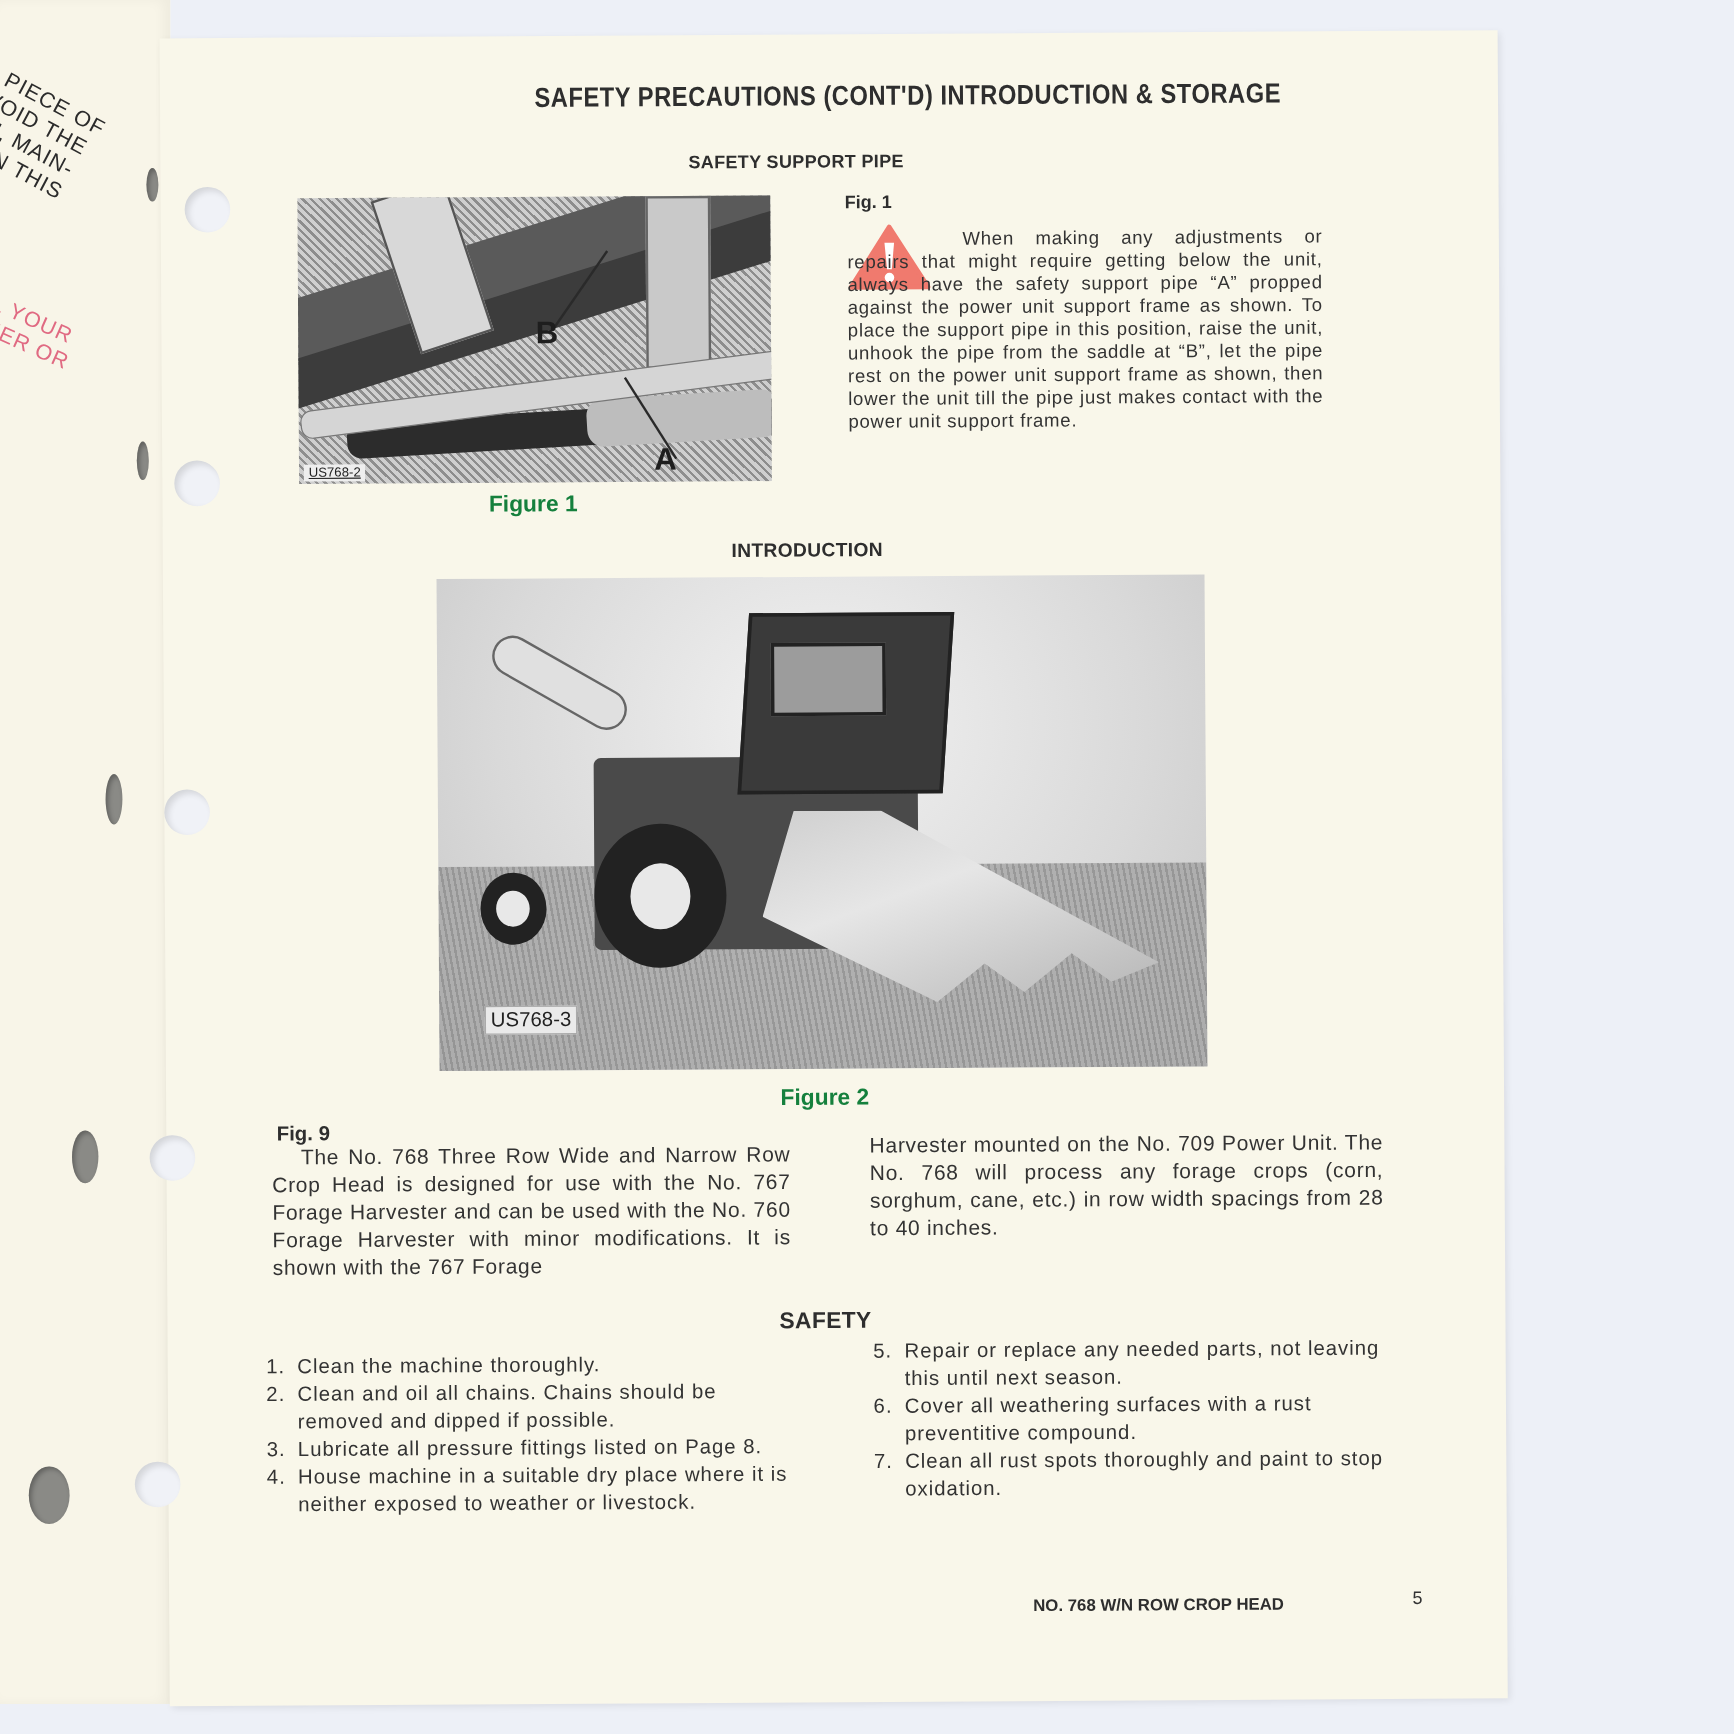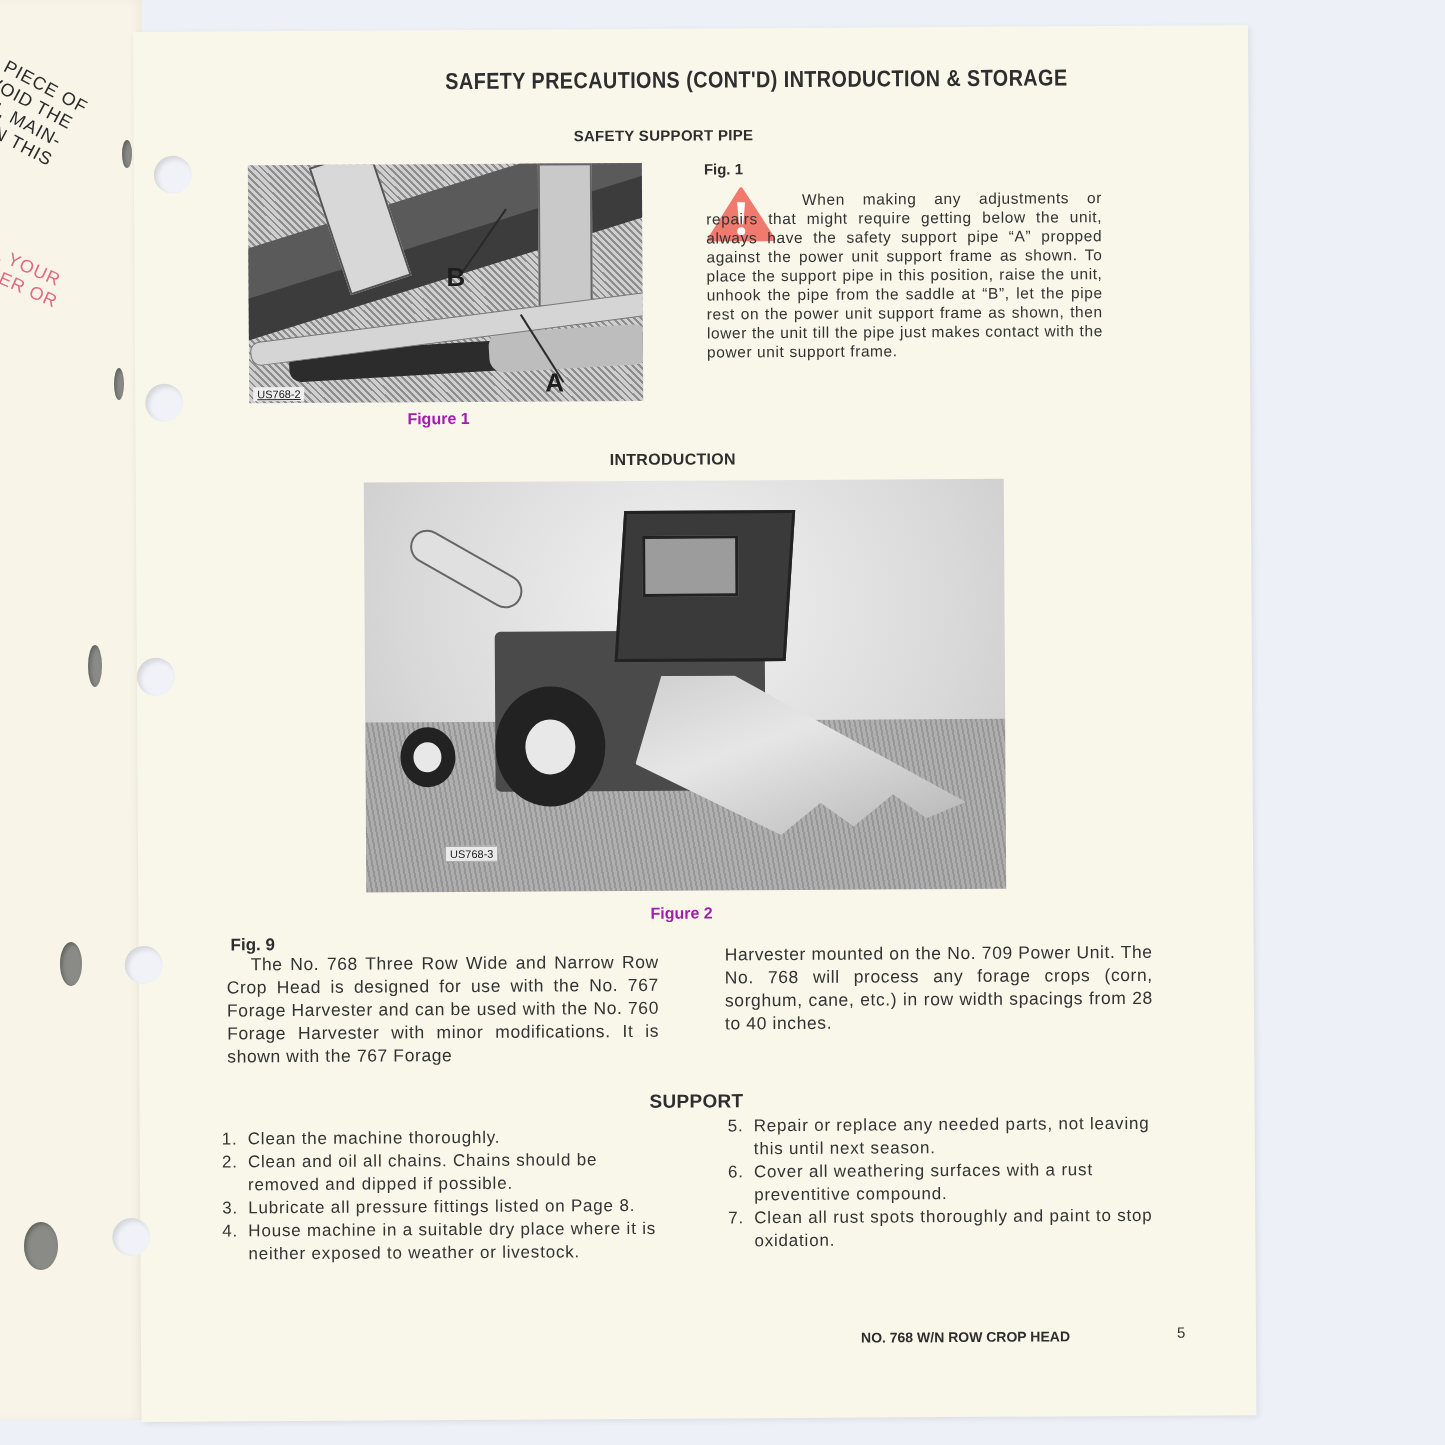--- a/index.html
+++ b/index.html
@@ -54,21 +54,21 @@
   .photo1 .band1 { position:absolute; left:-20px; top:20px; width:460px; height:50px; background:#5a5a5a; transform:rotate(-17deg); }
   .photo1 .band2 { position:absolute; left:-20px; top:70px; width:460px; height:40px; background:#3c3c3c; transform:rotate(-17deg); }
   .photo1 .bracket { position:absolute; left:80px; top:-10px; width:60px; height:130px; background:#d8d8d8; transform:rotate(-18deg); border:2px solid #555; }
   .photo1 .post { position:absolute; left:290px; top:0; width:50px; height:140px; background:#c9c9c9; border:2px solid #666; }
   .photo1 .pipeA { position:absolute; left:0px; top:152px; width:420px; height:22px; background:#d5d5d5; transform:rotate(-7deg); border:1px solid #777; border-radius:10px; }
   .photo1 .tube { position:absolute; left:40px; top:178px; width:370px; height:30px; background:#2c2c2c; border-radius:12px; transform:rotate(-3deg); }
   .photo1 .tube2 { position:absolute; left:240px; top:165px; width:160px; height:40px; background:#bdbdbd; border-radius:14px; transform:rotate(-3deg); }
   .photo1 .lbl { position:absolute; font-weight:700; font-size:26px; color:#1e1e1e; }
   .photo1 .leader { position:absolute; height:2px; background:#2a2a2a; transform-origin:left center; }
   .photo1 .code { position:absolute; left:4px; bottom:2px; background:#eee; font-size:11px; padding:1px 4px; color:#222;text-decoration:underline; }
-  .caption { position:absolute; font-weight:700; font-size:16px; color:#a21caf; white-space:nowrap; }
+  .caption { position:absolute; font-weight:700; font-size:19px; color:#15803d; white-space:nowrap; }
   .fig-label { position:absolute; font-weight:700; font-size:15px; color:#2e2e2e; white-space:nowrap; }
   .warn-icon { position:absolute; left:572px; top:158px; width:70px; height:56px; }
   .body-text {
     position:absolute; font-size:15.5px; line-height:19px; color:#333; text-align:justify; letter-spacing:0.6px;
   }
   .photo2 {
     position:absolute; left:228px; top:452px; width:640px; height:410px;
     background:
       radial-gradient(ellipse at 50% 30%, #f2f2f2 0%, #d9d9d9 60%, #c5c5c5 100%);
     overflow:hidden;
@@ -79,21 +79,21 @@
   .photo2 .cab { position:absolute; left:255px; top:30px; width:165px; height:145px; background:#3a3a3a; border:3px solid #222; transform:skewX(-4deg); }
   .photo2 .win { position:absolute; left:278px; top:55px; width:90px; height:55px; background:#9c9c9c; border:3px solid #222; }
   .photo2 .spout { position:absolute; left:40px; top:70px; width:120px; height:30px; background:#e0e0e0; border:2px solid #666; border-radius:20px; transform:rotate(30deg); }
   .photo2 .wheel-big { position:absolute; left:130px; top:205px; width:110px; height:120px; border-radius:50%; background:#222; }
   .photo2 .hub-big { position:absolute; left:160px; top:238px; width:50px; height:55px; border-radius:50%; background:#e8e8e8; }
   .photo2 .wheel-small { position:absolute; left:35px; top:245px; width:55px; height:60px; border-radius:50%; background:#222; }
   .photo2 .hub-small { position:absolute; left:48px; top:260px; width:28px; height:30px; border-radius:50%; background:#e8e8e8; }
   .photo2 .head { position:absolute; left:270px; top:195px; width:330px; height:160px;
     background: linear-gradient(160deg, #cfcfcf 0%, #e6e6e6 40%, #b5b5b5 100%);
     clip-path: polygon(8% 0, 30% 0, 100% 80%, 88% 90%, 78% 75%, 66% 95%, 56% 80%, 44% 100%, 0 55%); }
-  .photo2 .code { position:absolute; left:38px; bottom:30px; background:#eaeaea; font-size:11px; padding:1px 4px; color:#222; border:1px solid #aaa;margin-left:41px; }
+  .photo2 .code { position:absolute; left:38px; bottom:30px; background:#eaeaea; font-size:17px; padding:1px 4px; color:#222; border:1px solid #aaa; }
   .list { position:absolute; font-size:17px; line-height:23px; color:#333; letter-spacing:0.8px; margin:0; padding:0; list-style:none; }
   .list li { position:relative; padding-left:26px; }
   .list .num { position:absolute; left:0; top:0; }
   .footer-title { position:absolute; font-weight:700; font-size:14px; color:#2e2e2e; white-space:nowrap; }
   .page-num { position:absolute; font-size:15px; color:#333; }
 </style>
 </head>
 <body>
 
 <div class="left-page">
@@ -165,21 +165,21 @@
     <div class="hub-big"></div>
     <div class="head"></div>
     <div class="code">US768-3</div>
   </div>
   <div class="caption" style="left:512px; top:876px;">Figure 2</div>
 
   <div class="fig-label" style="left:92px; top:904px; font-size:17px;">Fig. 9</div>
   <div class="body-text" style="left:88px; top:922px; width:432px; font-size:17.5px; line-height:23px; text-indent:24px;">The No. 768 Three Row Wide and Narrow Row Crop Head is designed for use with the No. 767 Forage Harvester and can be used with the No. 760 Forage Harvester with minor modifications. It is shown with the 767 Forage</div>
   <div class="body-text" style="left:586px; top:915px; width:428px; font-size:17.5px; line-height:23px;">Harvester mounted on the No. 709 Power Unit. The No. 768 will process any forage crops (corn, sorghum, cane, etc.) in row width spacings from 28 to 40 inches.</div>
 
-  <div class="sec-title" style="left:510px; top:1062px; font-size:19px;">SUPPORT</div>
+  <div class="sec-title" style="left:510px; top:1062px; font-size:19px;">SAFETY</div>
 
   <ul class="list" style="left:82px; top:1096px; width:440px;">
     <li><span class="num">1.</span><span>Clean the machine thoroughly.</span></li>
     <li><span class="num">2.</span><span>Clean and oil all chains. Chains should be removed and dipped if possible.</span></li>
     <li><span class="num">3.</span><span>Lubricate all pressure fittings listed on Page 8.</span></li>
     <li><span class="num">4.</span><span>House machine in a suitable dry place where it is neither exposed to weather or livestock.</span></li>
   </ul>
 
   <ul class="list" style="left:588px; top:1086px; width:440px;">
     <li><span class="num">5.</span><span>Repair or replace any needed parts, not leaving this until next season.</span></li>

